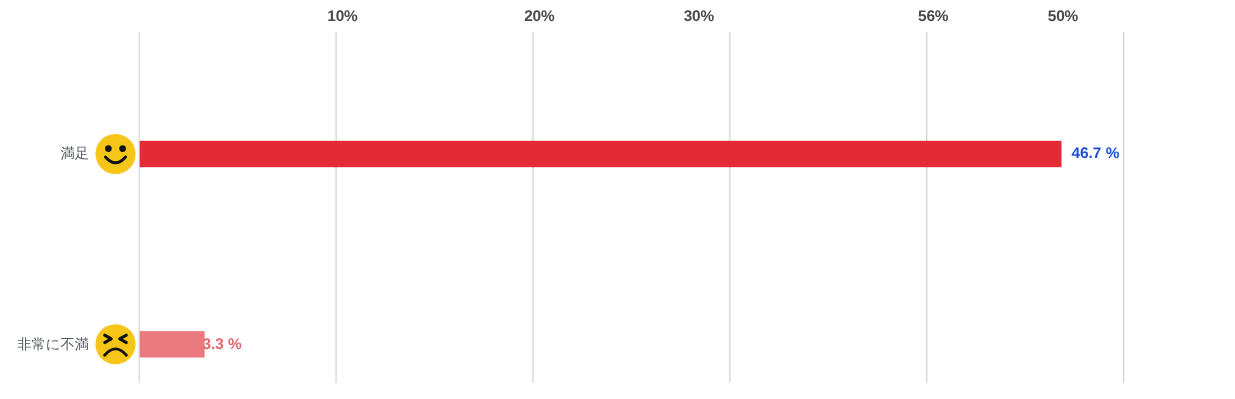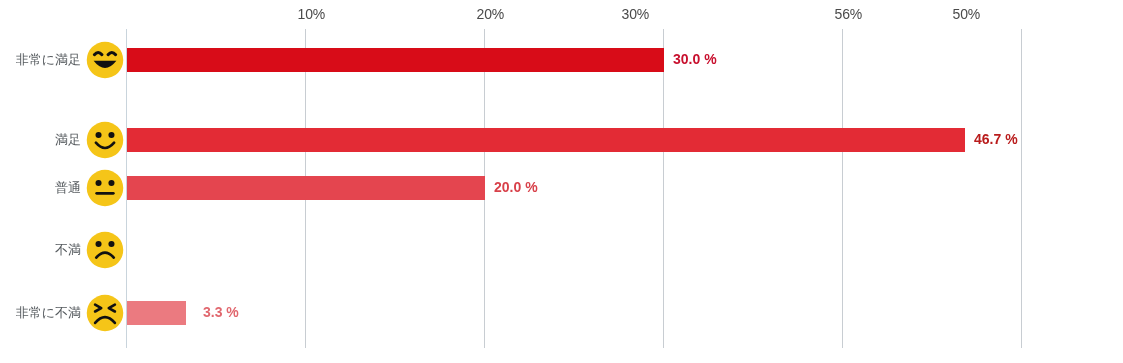--- a/index.html
+++ b/index.html
@@ -27,21 +27,21 @@
     top:29px;
     left:126px;
     width:1px;
     height:319px;
     background:#c9d4dc;
   }
   .tick-label{
     position:absolute;
     top:6px;
     font-size:14px;
-    font-weight:normal;
+    font-weight:bold;
     color:#4a4a4a;
     transform:translateX(-100%);
     padding-right:4px;
     white-space:nowrap;
     letter-spacing:-0.2px;
     text-align:right;
   }
 
   
   .row{
@@ -97,73 +97,40 @@
     <div class="gridline" style="left:842px"></div>
     <div class="gridline" style="left:1021px"></div>
 
     <div class="tick-label" style="left:329px">10%</div>
     <div class="tick-label" style="left:508px">20%</div>
     <div class="tick-label" style="left:653px">30%</div>
     <div class="tick-label" style="left:866px">56%</div>
     <div class="tick-label" style="left:984px">50%</div>
   </div>
 
-  <div class="row" style="top:29px">
-    <div class="cat-label">非常に満足</div>
-    <svg class="emoji" viewBox="0 0 100 100">
-      <circle cx="50" cy="50" r="48" fill="#f5c518"></circle>
-      <path d="M22 36 q10 -12 20 0" stroke="#111" stroke-width="8" fill="none" stroke-linecap="round"></path>
-      <path d="M58 36 q10 -12 20 0" stroke="#111" stroke-width="8" fill="none" stroke-linecap="round"></path>
-      <path d="M20 52 q30 38 60 0 z" fill="#111"></path>
-    </svg>
-    <div class="bar" style="width:537px;background:#d80c18"></div>
-    <div class="bar-value" style="left:673px;color:#c8102e">30.0 %</div>
-  </div>
 
   <div class="row" style="top:109px">
     <div class="cat-label">満足</div>
     <svg class="emoji" viewBox="0 0 100 100">
       <circle cx="50" cy="50" r="48" fill="#f5c518"></circle>
       <circle cx="33" cy="37" r="8" fill="#111"></circle>
       <circle cx="67" cy="37" r="8" fill="#111"></circle>
       <path d="M26 57 q24 28 48 0" stroke="#111" stroke-width="7" fill="none" stroke-linecap="round"></path>
     </svg>
     <div class="bar" style="width:838px;background:#e32b35"></div>
-    <div class="bar-value" style="left:974px;color:#b91c1c">46.7 %</div>
+    <div class="bar-value" style="left:974px;color:#1d4ed8">46.7 %</div>
   </div>
 
-  <div class="row" style="top:157px">
-    <div class="cat-label">普通</div>
-    <svg class="emoji" viewBox="0 0 100 100">
-      <circle cx="50" cy="50" r="48" fill="#f5c518"></circle>
-      <circle cx="33" cy="37" r="8" fill="#111"></circle>
-      <circle cx="67" cy="37" r="8" fill="#111"></circle>
-      <path d="M28 64 h44" stroke="#111" stroke-width="7" fill="none" stroke-linecap="round"></path>
-    </svg>
-    <div class="bar" style="width:358px;background:#e4454f"></div>
-    <div class="bar-value" style="left:494px;color:#d8414a">20.0 %</div>
-  </div>
 
-  <div class="row" style="top:219px">
-    <div class="cat-label">不満</div>
-    <svg class="emoji" viewBox="0 0 100 100">
-      <circle cx="50" cy="50" r="48" fill="#f5c518"></circle>
-      <circle cx="33" cy="34" r="8" fill="#111"></circle>
-      <circle cx="67" cy="34" r="8" fill="#111"></circle>
-      <path d="M27 70 q23 -26 46 0" stroke="#111" stroke-width="7" fill="none" stroke-linecap="round"></path>
-    </svg>
-    <div class="bar" style="width:0px;background:#e9616a"></div>
-    <div class="bar-value" style="left:136px;color:#df5f66"></div>
-  </div>
 
   <div class="row" style="top:282px">
     <div class="cat-label">非常に不満</div>
     <svg class="emoji" viewBox="0 0 100 100">
       <circle cx="50" cy="50" r="48" fill="#f5c518"></circle>
       <path d="M24 28 L40 37 L24 46" stroke="#111" stroke-width="7" fill="none" stroke-linecap="round" stroke-linejoin="round"></path>
       <path d="M76 28 L60 37 L76 46" stroke="#111" stroke-width="7" fill="none" stroke-linecap="round" stroke-linejoin="round"></path>
       <path d="M24 76 q26 -30 52 0" stroke="#111" stroke-width="7" fill="none" stroke-linecap="round"></path>
     </svg>
     <div class="bar" style="width:59px;background:#eb7a80"></div>
-    <div class="bar-value" style="left:203px;color:#e1676e">3.3 %</div>
+    <div class="bar-value" style="left:184px;color:#e1676e">3.3 %</div>
   </div>
 
 </div>
 
 </body></html>

